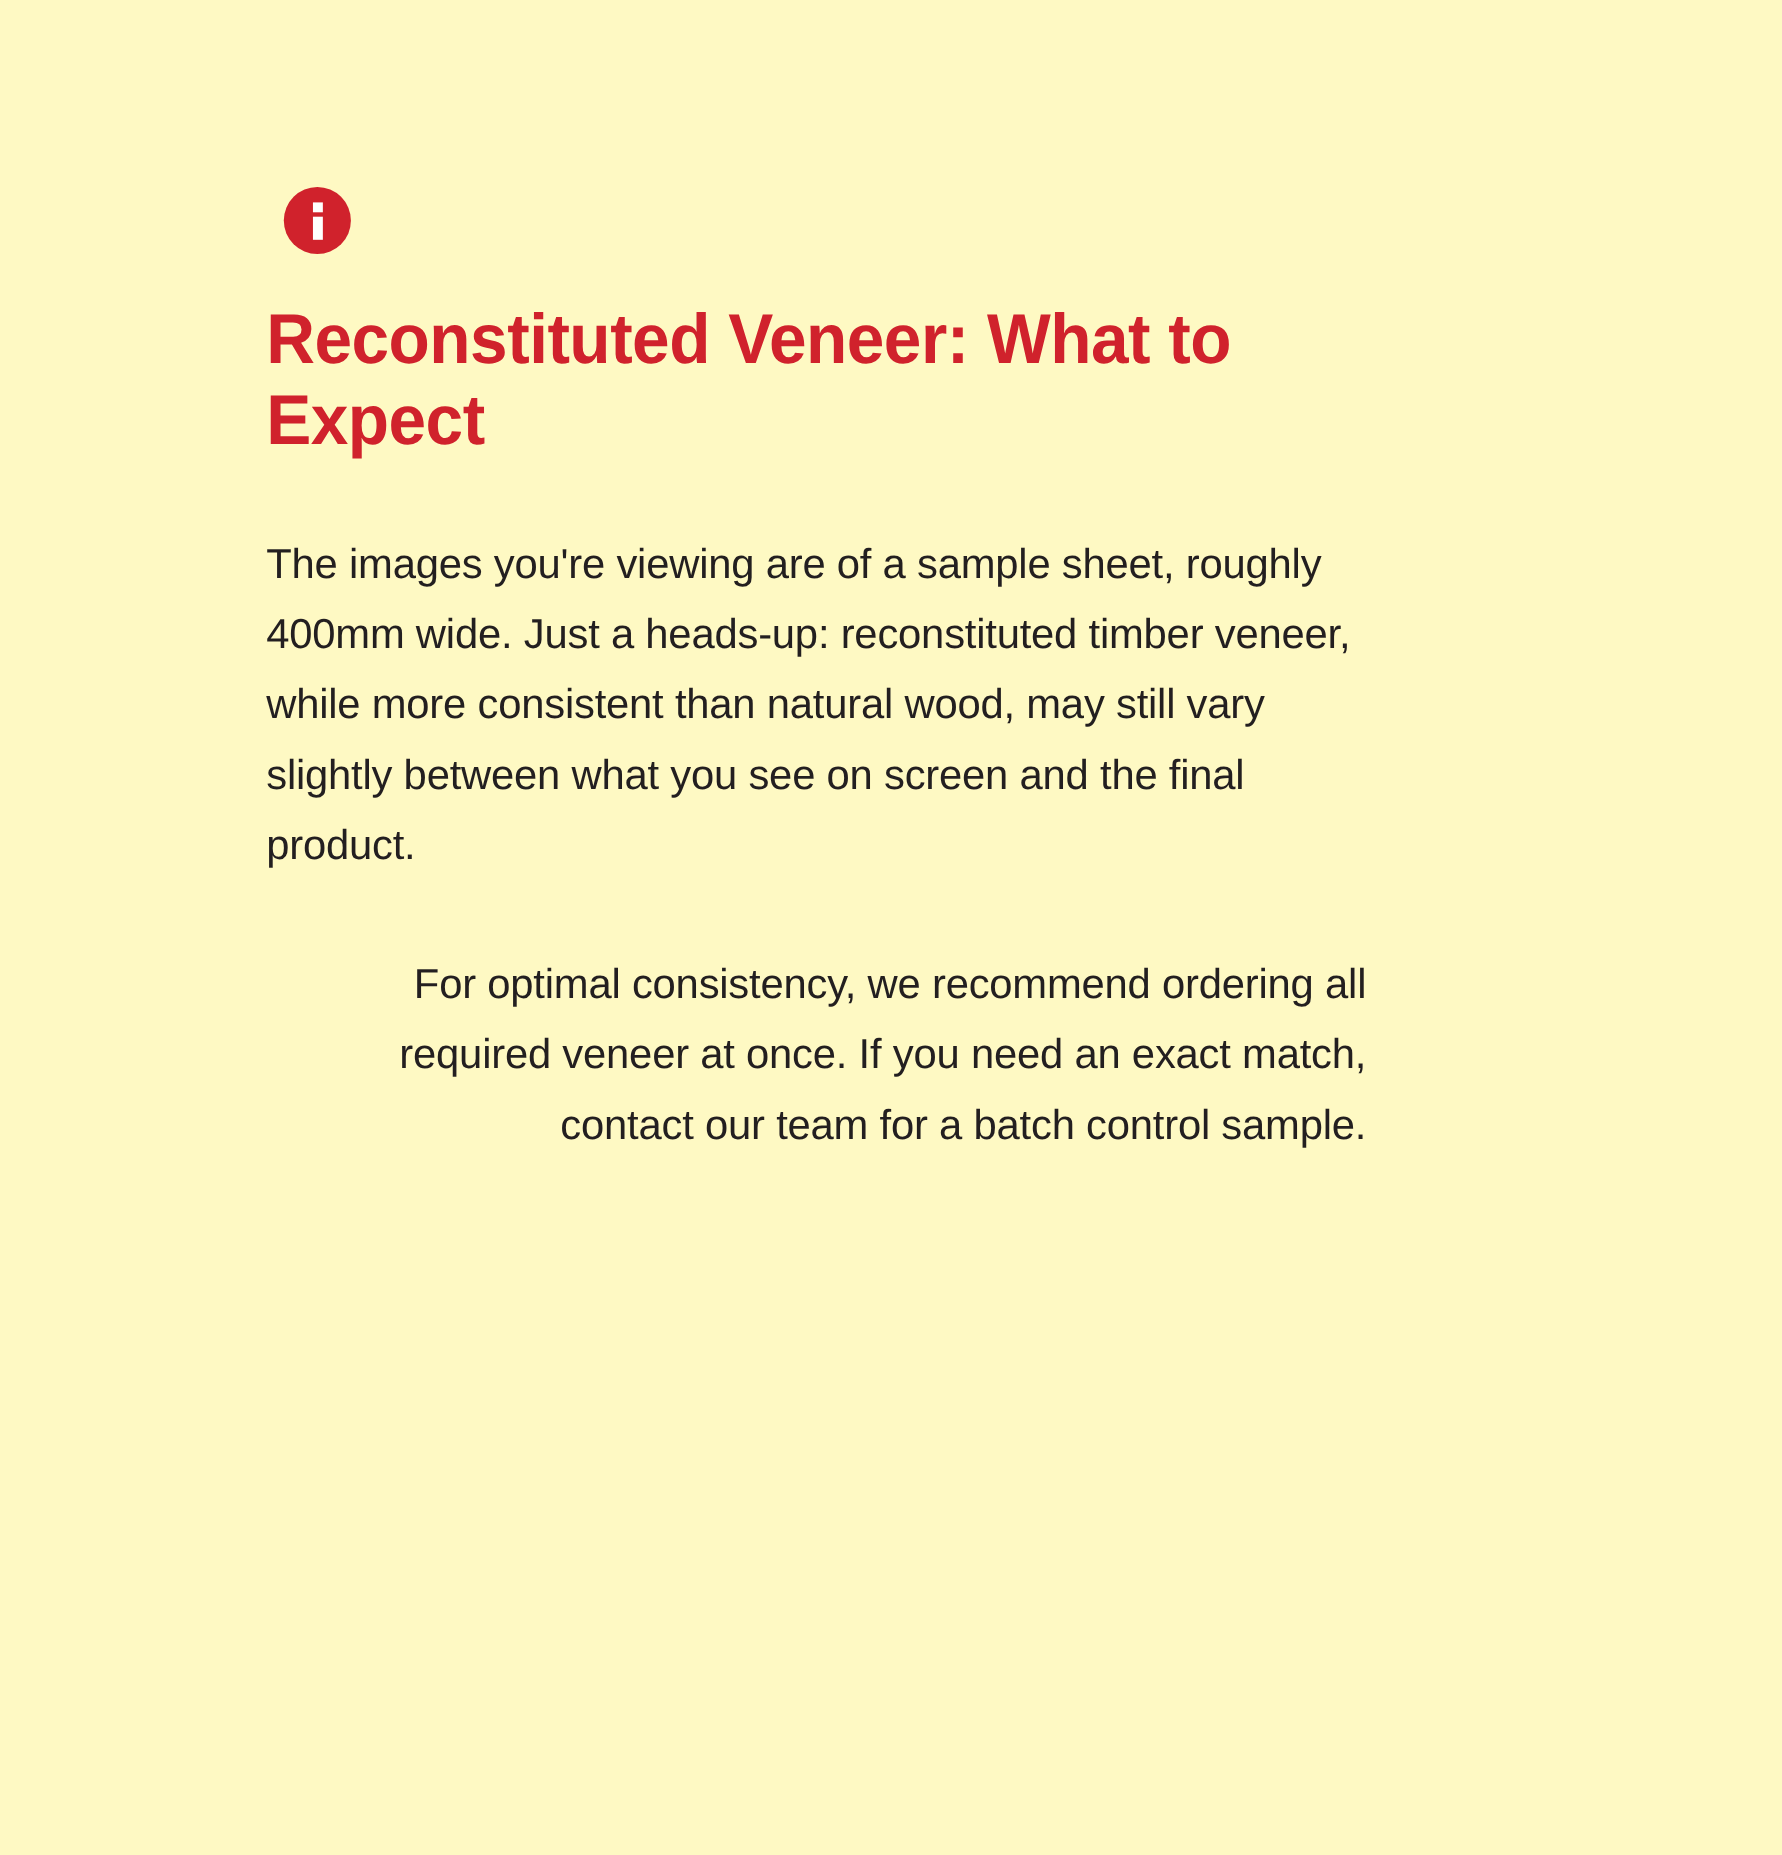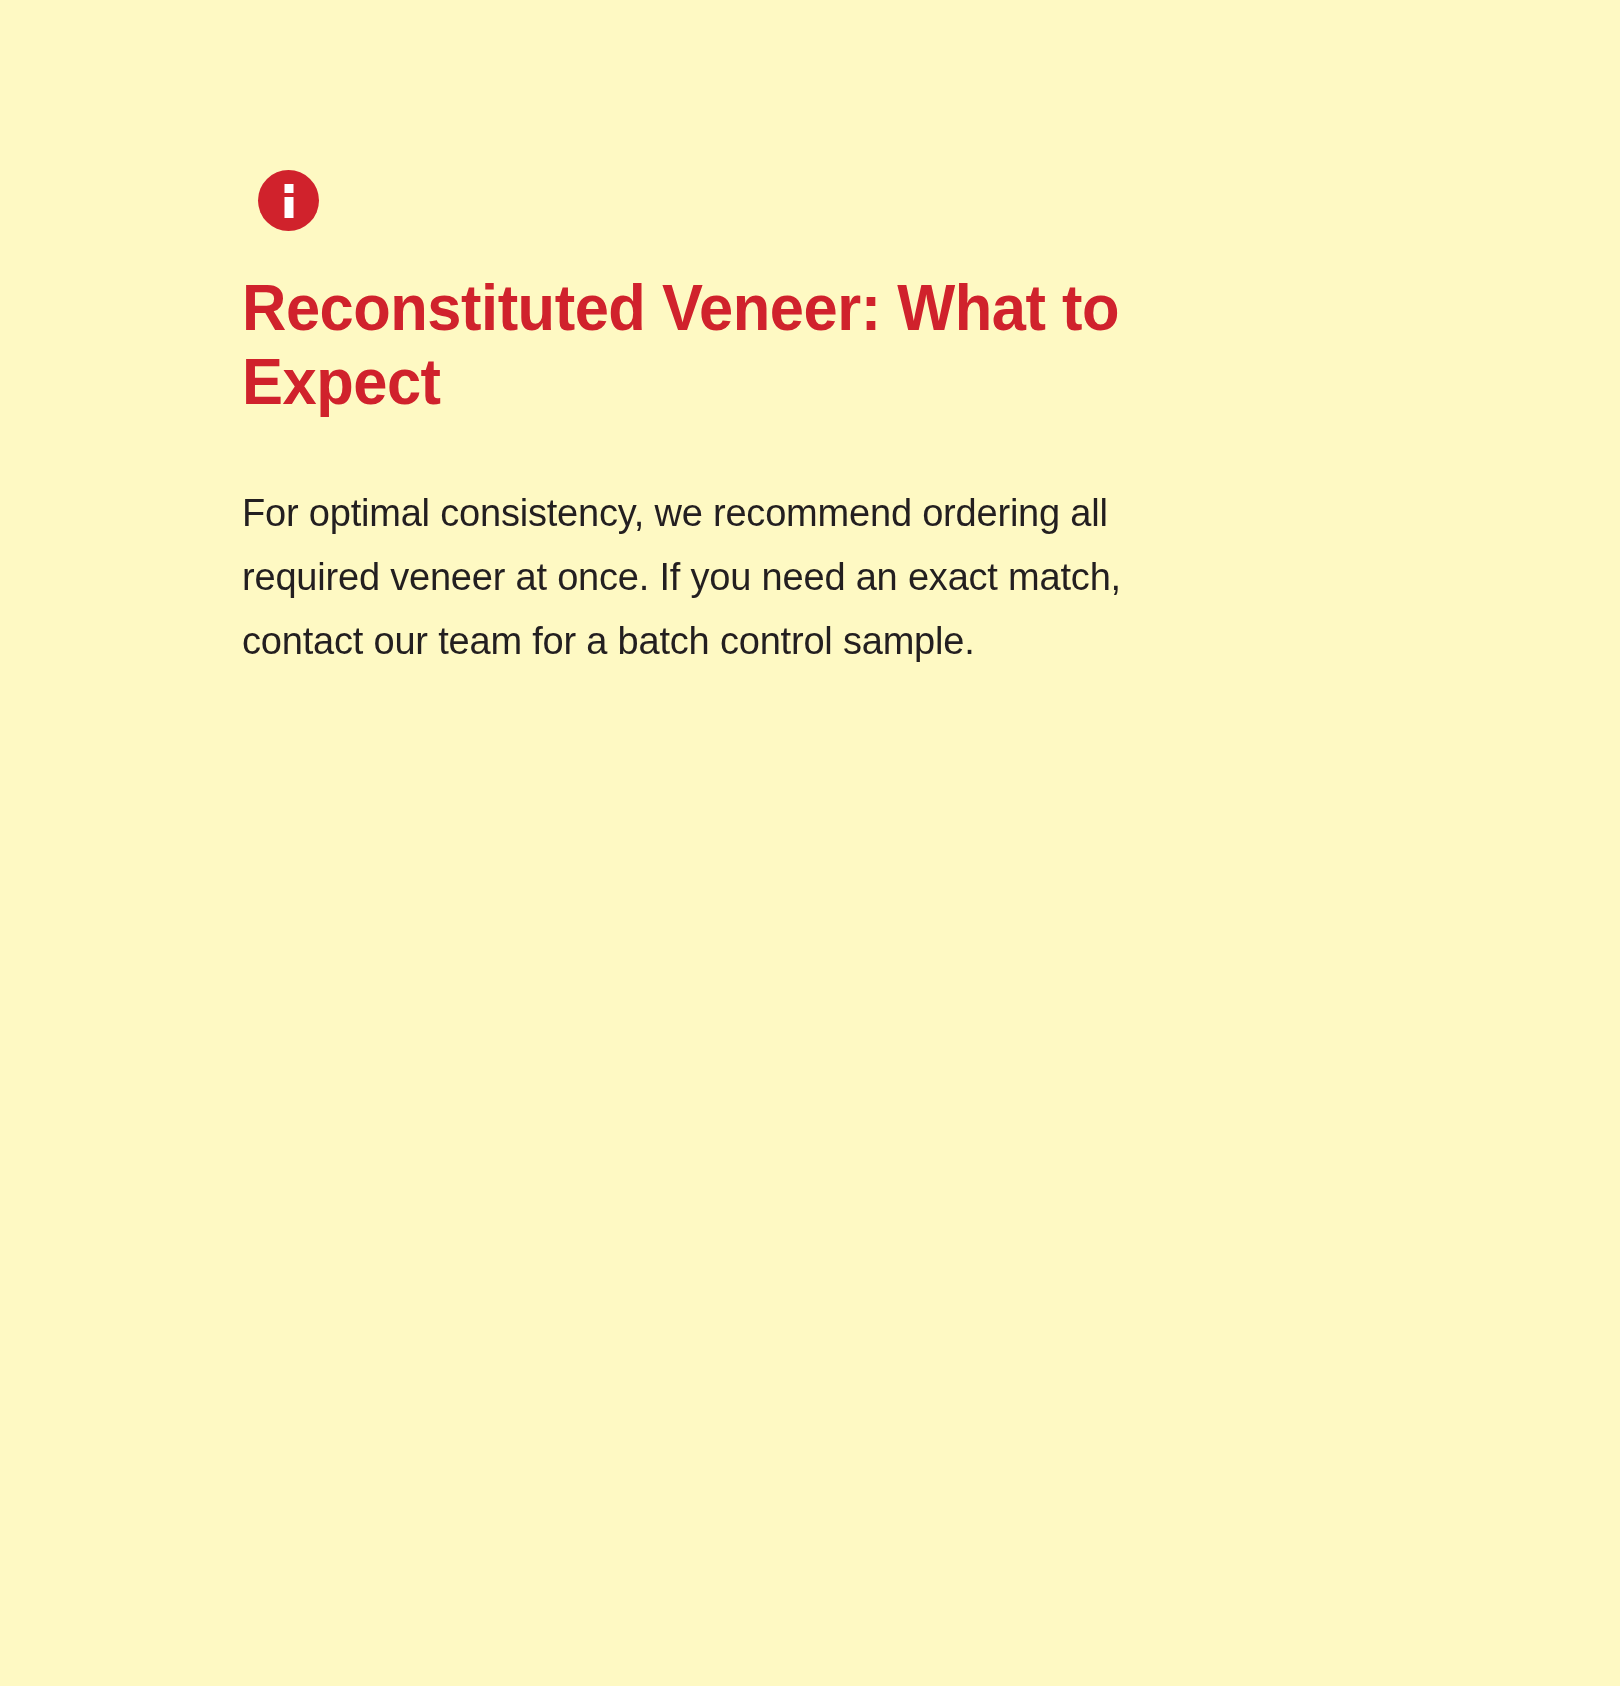--- a/index.html
+++ b/index.html
@@ -81,33 +81,35 @@
     line-height: 64px;
     font-weight: 400;
     letter-spacing: -0.2px;
     width: 1000px;
   }
   .body-copy p {
     margin: 0 0 62px 0;
   }
   .body-copy p:last-child {
     margin-bottom: 0;
+    text-align: right;
   }
 </style>
 </head>
 <body>
 
 <div class="page">
   <div class="content">
 
     <div class="info-badge">
       <span class="dot"></span>
       <span class="stem"></span>
     </div>
 
     <h1 class="headline">Reconstituted Veneer: What to Expect</h1>
 
     <div class="body-copy">
+      <p>The images you're viewing are of a sample sheet, roughly 400mm wide. Just a heads-up: reconstituted timber veneer, while more consistent than natural wood, may still vary slightly between what you see on screen and the final product.</p>
       <p>For optimal consistency, we recommend ordering all required veneer at once. If you need an exact match, contact our team for a batch control sample.</p>
     </div>
 
   </div>
 </div>
 
 </body></html>

